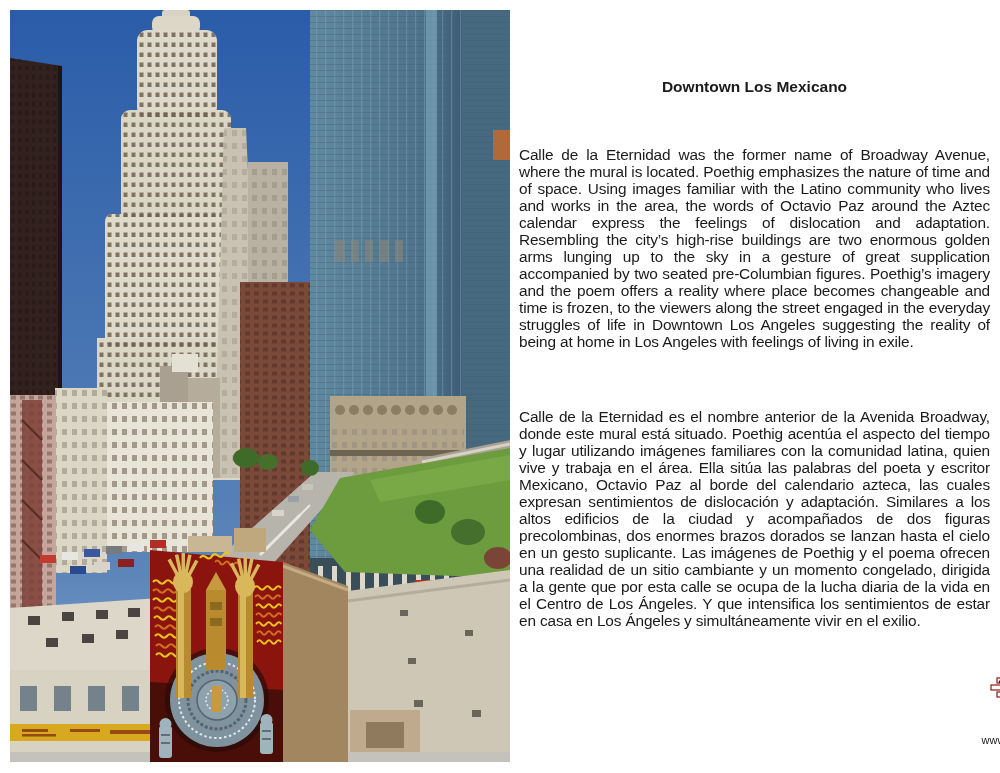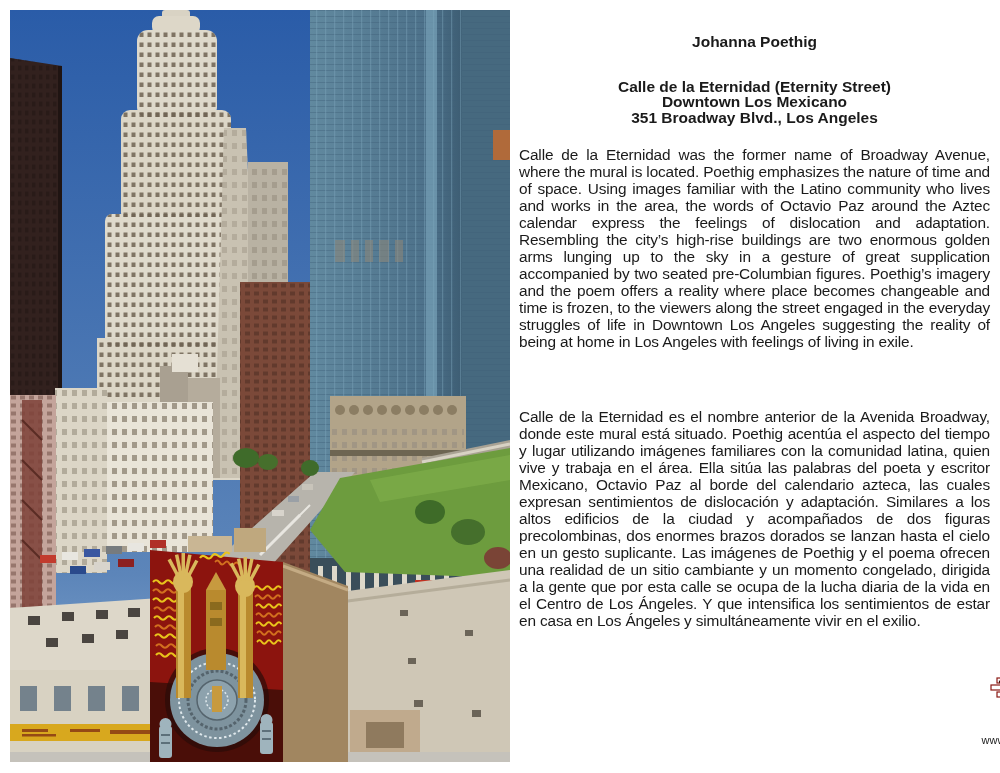--- a/index.html
+++ b/index.html
@@ -314,25 +314,22 @@
             <rect x="151" y="732" width="9" height="2"></rect>
         <rect x="252" y="720" width="9" height="2"></rect>
             <rect x="252" y="728" width="9" height="2"></rect>
           </g>
     </g>
   </g>
 </svg>
 </div>
 
 <div class="content">
-  <div class="artist">Johanna Poethig</div>
   <div class="work-title">
-    <div>Calle de la Eternidad (Eternity Street)</div>
     <div>Downtown Los Mexicano</div>
-    <div>351 Broadway Blvd., Los Angeles</div>
   </div>
   <div class="para para-en">Calle de la Eternidad was the former name of Broadway Avenue, where the mural is located.  Poethig emphasizes the nature of time and of space.  Using images familiar with the Latino community who lives and works in the area, the words of Octavio Paz around the Aztec calendar express the feelings of dislocation and adaptation. Resembling the city’s high-rise buildings are two enormous golden arms lunging up to the sky in a gesture of great supplication accompanied by two seated pre-Columbian figures.  Poethig’s imagery and the poem offers a reality where place becomes changeable and time is frozen, to the viewers along the street engaged in the everyday struggles of life in Downtown Los Angeles suggesting the reality of being at home in Los Angeles with feelings of living in exile.</div>
   <div class="para para-es">Calle de la Eternidad es el nombre anterior de la Avenida Broadway, donde este mural está situado. Poethig acentúa el aspecto del tiempo y lugar utilizando imágenes familiares con la comunidad latina, quien vive y trabaja en el área. Ella sitúa las palabras del poeta y escritor Mexicano, Octavio Paz al borde del calendario azteca, las cuales expresan sentimientos de dislocación y adaptación. Similares a los altos edificios de la ciudad y acompañados de dos figuras precolombinas, dos enormes brazos dorados se lanzan hasta el cielo en un gesto suplicante. Las imágenes de Poethig y el poema ofrecen una realidad de un sitio cambiante y un momento congelado, dirigida a la gente que por esta calle se ocupa de la lucha diaria de la vida en el Centro de Los Ángeles. Y que intensifica los sentimientos de estar en casa en Los Ángeles y simultáneamente vivir en el exilio.</div>
 </div>
 
 <div class="logo-block">
   <svg width="92" height="66" viewBox="0 0 92 66">
 
     <g stroke="#8b1a14" stroke-width="1.2" fill="#ffffff">
       <rect x="14" y="12" width="12" height="5"></rect>

